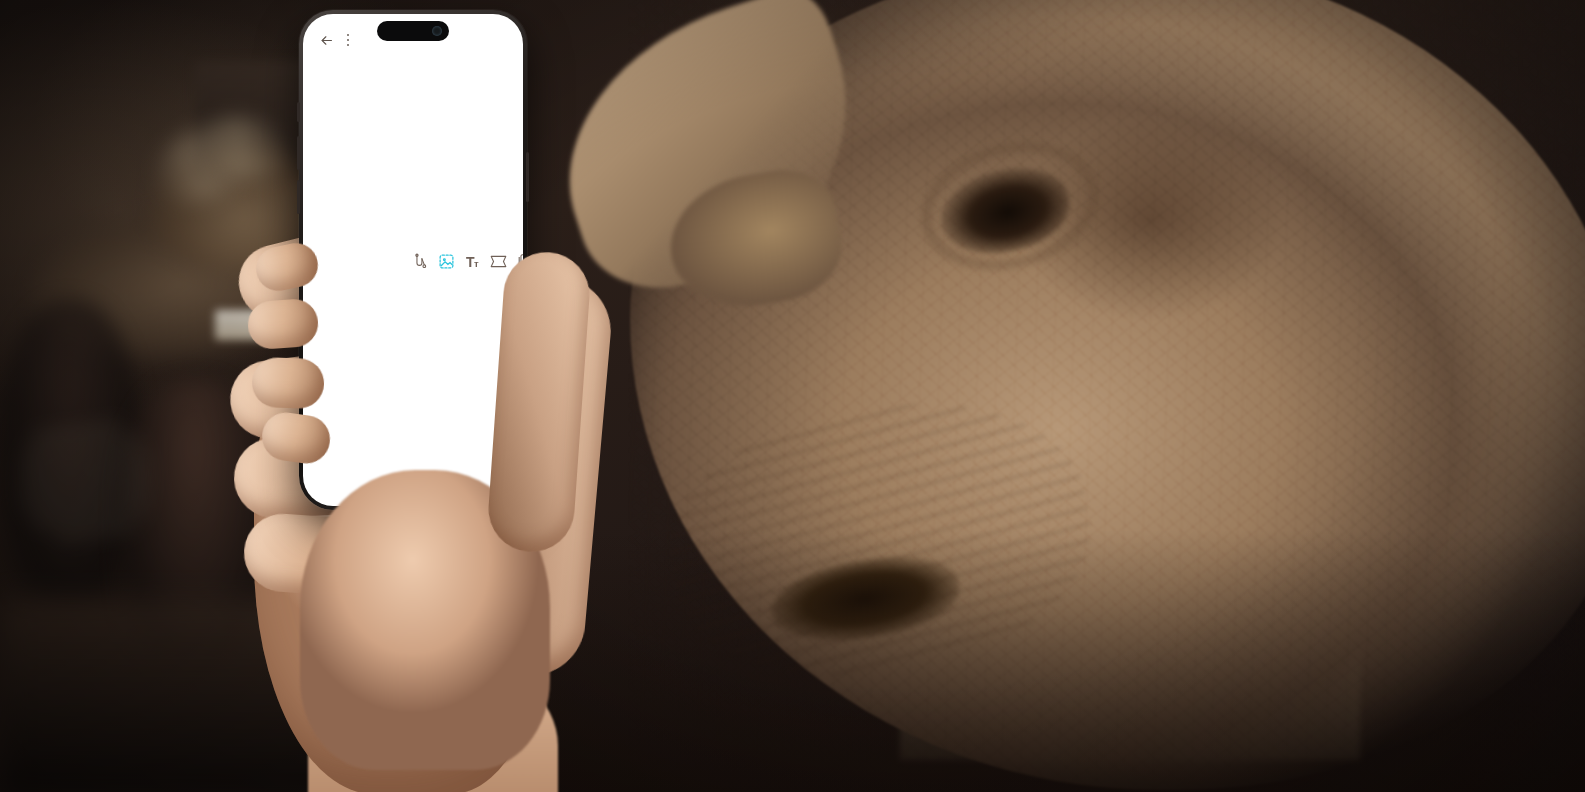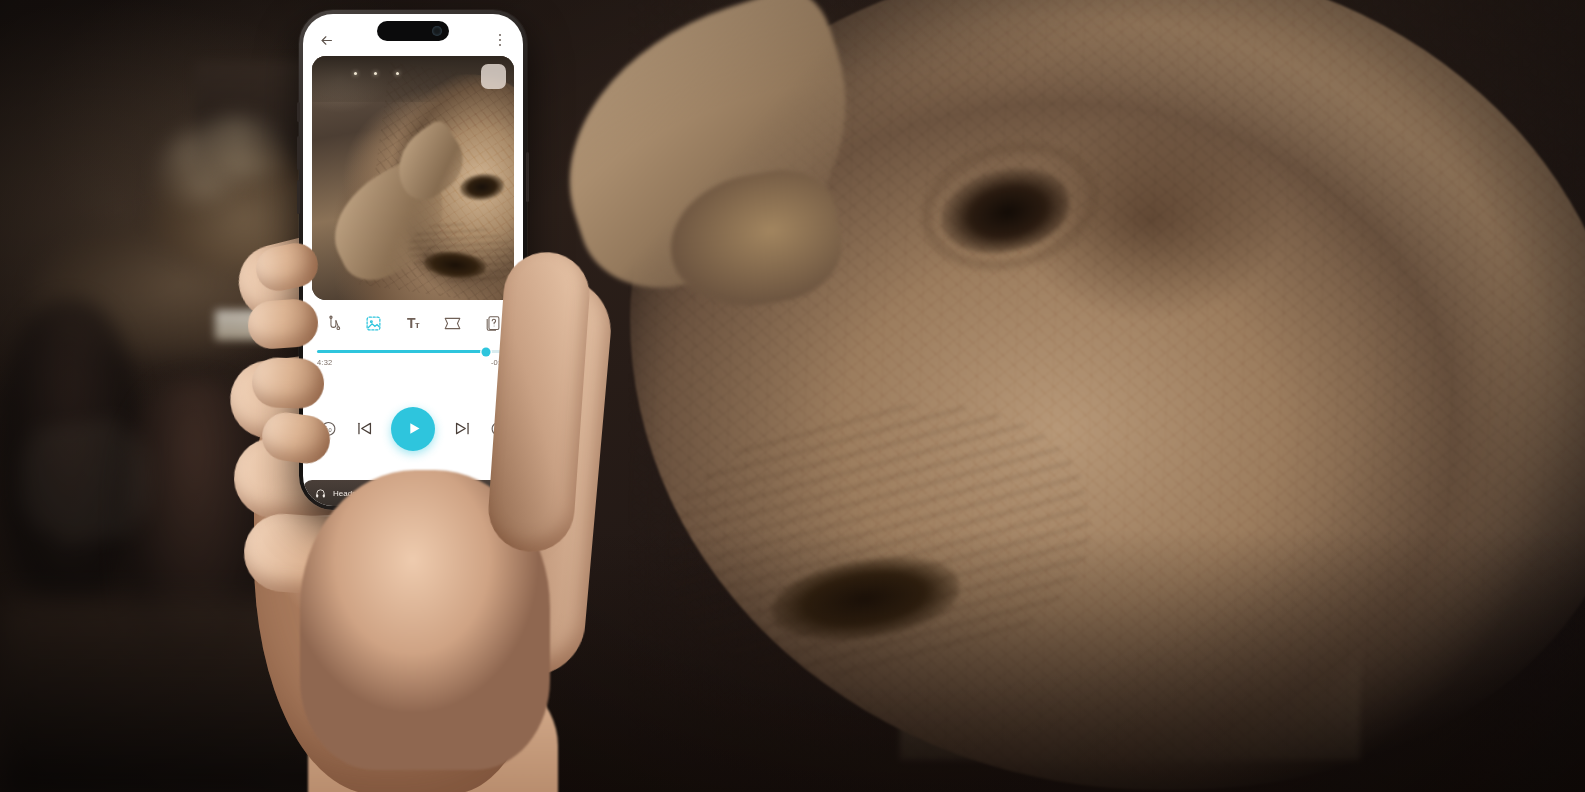--- a/index.html
+++ b/index.html
@@ -137,21 +137,21 @@
   
   .phone {
     position:absolute; left:299px; top:10px; width:228px; height:500px; z-index:8;
     border-radius:34px;
     background:linear-gradient(150deg,#4a4441 0%,#201c1a 35%,#100e0d 70%,#3a3431 100%);
     padding:4px;
     box-shadow:0 18px 40px rgba(0,0,0,.65), 0 0 0 1px rgba(255,255,255,.06);
   }
   .phone-screen {
     position:relative; width:100%; height:100%; border-radius:30px; overflow:hidden;
-    background:#ffffff; display:flex; flex-direction:column;
+    background:#ffffff; display:flex; flex-direction:row;
   }
   
   .island { position:absolute; left:50%; top:7px; transform:translateX(-50%);
             width:72px; height:20px; border-radius:12px; background:#0b0b0c; z-index:20; }
   .island-cam { position:absolute; right:7px; top:50%; transform:translateY(-50%);
             width:10px; height:10px; border-radius:50%; background:#161a1d;
             box-shadow:inset 0 0 3px rgba(80,110,130,.7); }
 
   
   .nav { height:42px; flex:0 0 42px; display:flex; align-items:flex-end;

